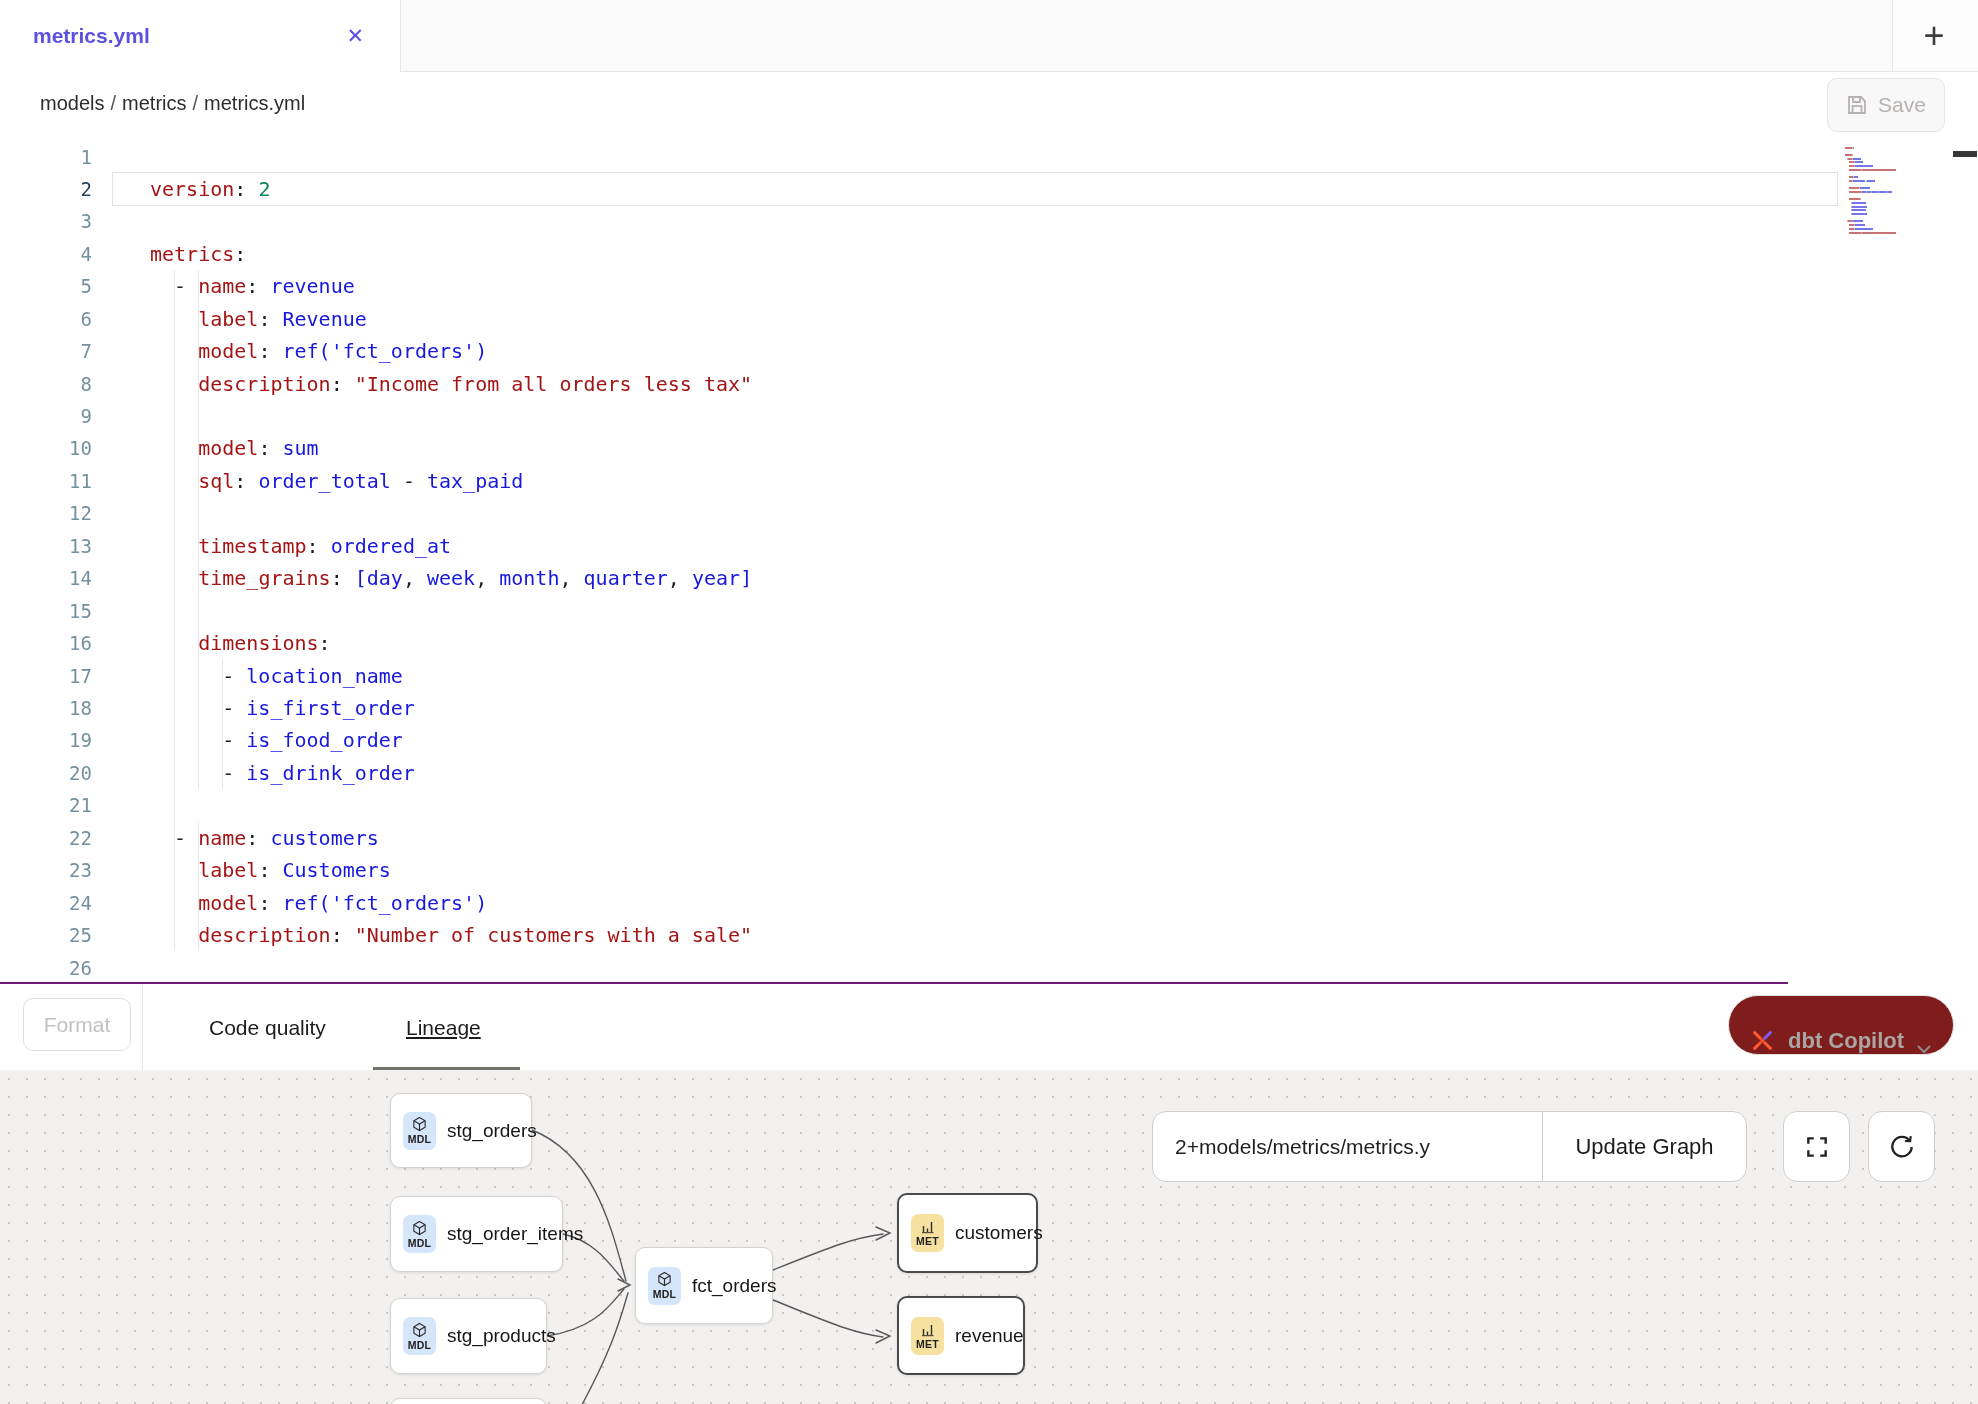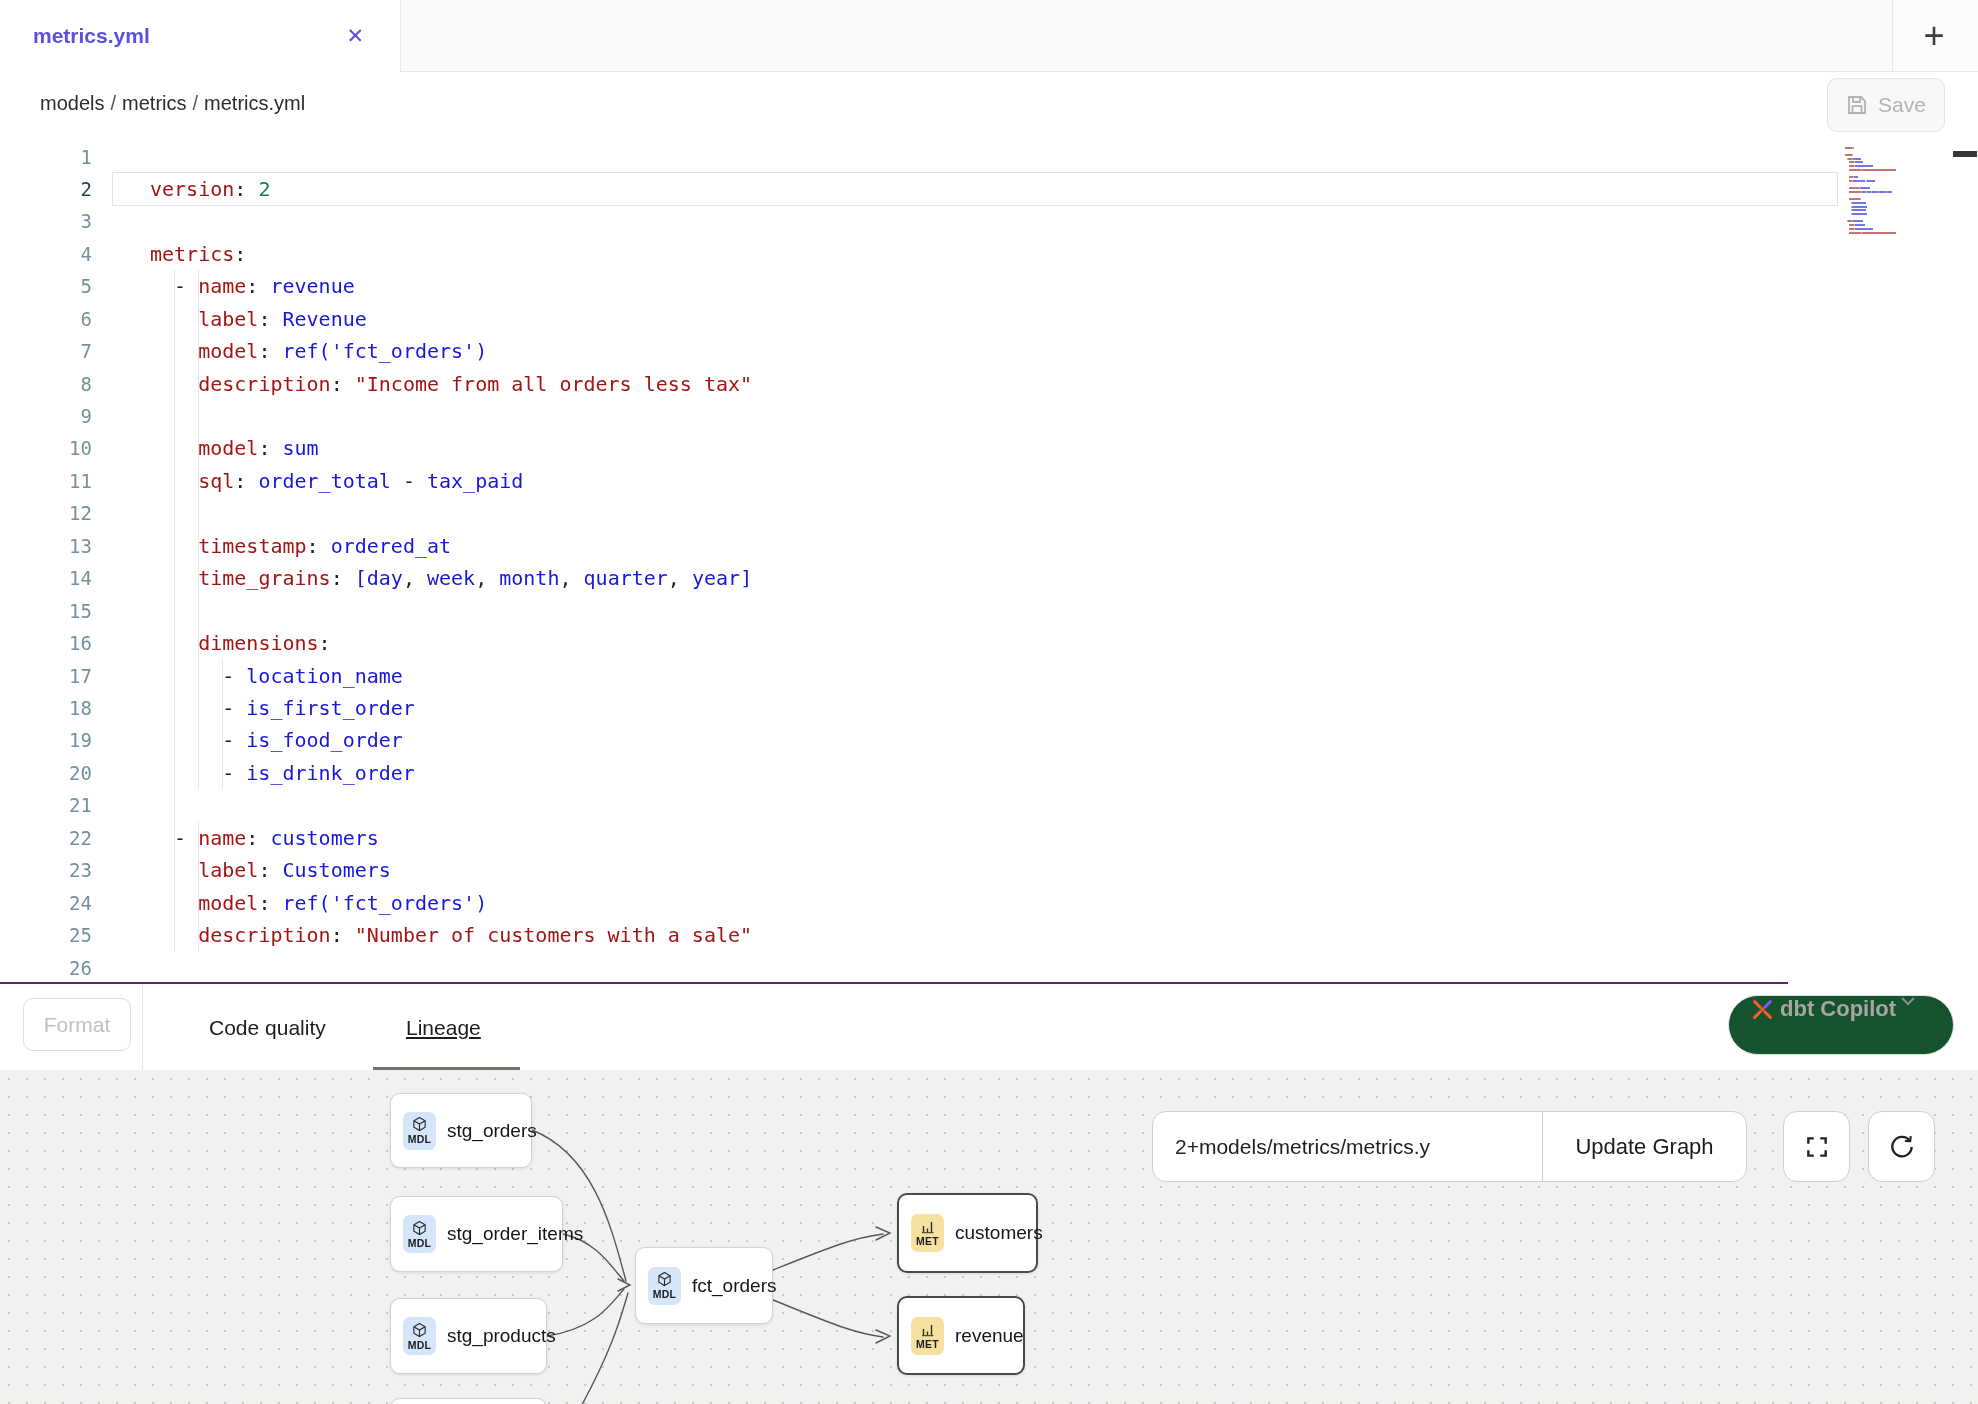--- a/index.html
+++ b/index.html
@@ -47,21 +47,21 @@
   
   .toolbar { position:absolute; left:0; top:982px; width:1788px; height:88px; background:#fff;
              border-top:2px solid #701a75; }
   .format-btn { position:absolute; left:23px; top:14px; width:108px; height:53px; border:1px solid #dedede;
                 border-radius:10px; background:#fff; color:#c4c0c0; font-size:21px; }
   .tb-divider { position:absolute; left:142px; top:0; width:1px; height:88px; background:#e6e6e6; }
   .tb-tab { position:absolute; top:0; height:88px; display:flex; align-items:center; font-size:21px;
             color:#1c1c1c; cursor:pointer; }
   .tab-underline { position:absolute; left:373px; top:83px; width:147px; height:5px; background:#73716b; }
   .copilot-btn { position:absolute; left:1728px; top:11px; width:226px; height:60px; border:1px solid #e4e2e0;
-                 border-radius:30px; background:#14532d; display:flex; align-items:flex-start; padding:0 20px; gap:4px; }
+                 border-radius:30px; background:#7f1d1d; display:flex; align-items:flex-end; padding:0 20px; gap:12px; }
   .copilot-label { color:#a9a5a2; font-size:22px; font-weight:700; }
 
   
   .canvas { position:absolute; left:0; top:1070px; width:1978px; height:334px; background:#f2f1ef;
             background-image:radial-gradient(#cbc9c6 1.2px, transparent 1.3px); background-size:18px 18px; }
   .edges { position:absolute; left:0; top:0; width:1978px; height:1404px; pointer-events:none; }
   .node { position:absolute; background:#fff; border-radius:10px; display:flex; align-items:center;
           padding-left:12px; gap:11px; box-shadow:0 1px 3px rgba(0,0,0,.10); cursor:pointer; }
   .node.mdl { border:1.5px solid #d5d3d1; }
   .node.met { border:2px solid #4a4a4a; }

